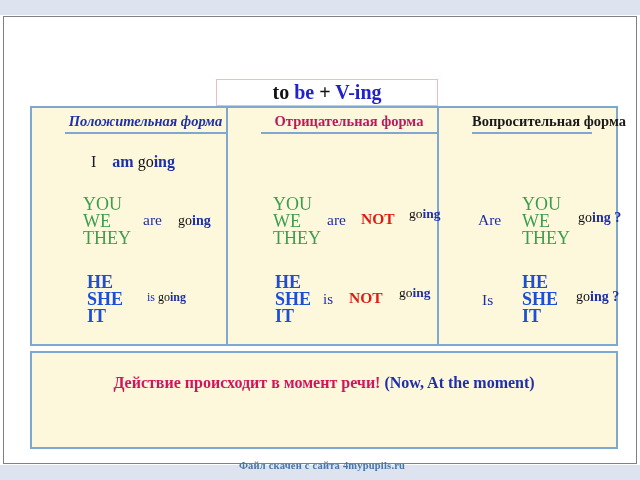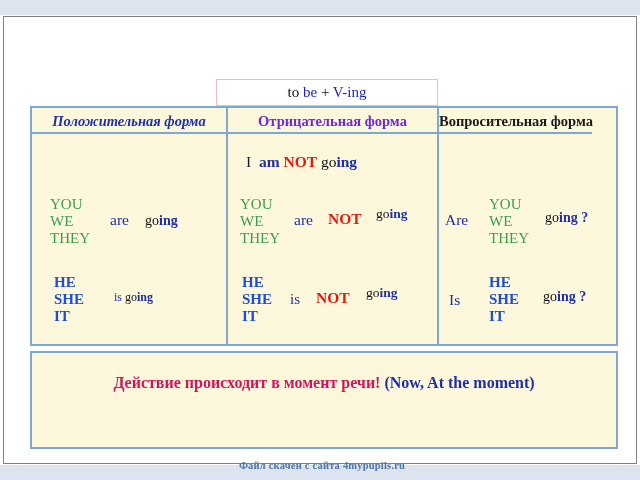--- a/index.html
+++ b/index.html
@@ -70,59 +70,60 @@
     height: 27px;
     border: 1px solid #f0bcc4;
     box-sizing: border-box;
     background: transparent;
     display: flex;
     align-items: center;
     justify-content: center;
   }
   .formula {
     font-family: "Liberation Serif", serif;
-    font-size: 15px;
-    font-weight: normal;
+    font-size: 20px;
+    font-weight: bold;
     white-space: pre;
   }
   .f-black { color: #111111; }
   .f-blue  { color: #2222cc; }
 
   
   .table {
     position: absolute;
     left: 26px;
     top: 89px;
     width: 588px;
     height: 240px;
     border: 2px solid #7fa8d0;
     box-sizing: border-box;
     background: #fdf8dc;
     display: flex;
   }
   .col {
     box-sizing: border-box;
     position: relative;
+    padding-left: 33px;
   }
   .col-1 { width: 196px; border-right: 2px solid #7fa8d0; }
   .col-2 { width: 211px; border-right: 2px solid #7fa8d0; }
   .col-3 { width: 153px; }
 
   .col-head {
     height: 26px;
     line-height: 26px;
     text-align: center;
     font-size: 14.5px;
     font-weight: bold;
     border-bottom: 2px solid #7fa8d0;
     box-sizing: border-box;
     white-space: nowrap;
   }
   .head-aff  { color: #1f2fa8; font-style: italic; }
-  .head-neg  { color: #6d28d9; }
+  .head-neg  { color: #be185d; }
   .head-que  { color: #1a1a1a; }
 
   .col-body {
     position: relative;
     height: 210px;
   }
 
   
   .c-dark   { color: #1a1a2e; }
   .c-blue   { color: #1f2fa8; }
@@ -138,21 +139,21 @@
     position: absolute;
     white-space: nowrap;
     font-family: "Liberation Serif", serif;
     line-height: 1.05;
   }
 
   .pron-stack {
     position: absolute;
     white-space: nowrap;
     font-family: "Liberation Serif", serif;
-    font-size: 15px;
+    font-size: 18px;
     line-height: 17px;
   }
 
   
   .note-box {
     position: absolute;
     left: 26px;
     top: 334px;
     width: 588px;
     height: 98px;
@@ -198,20 +199,21 @@
   <div class="formula-box">
     <div class="formula"><span class="f-black">to</span> <span class="f-blue">be</span><span class="f-black"> + </span><span class="f-blue">V-ing</span></div>
   </div>
 
   <div class="table">
 
     <div class="col col-1">
       <div class="col-head head-aff">Положительная форма</div>
       <div class="col-body">
 
+        <div class="t" style="left:26px; top:20px; font-size:16px;"><span class="c-dark">I</span><span>&nbsp;&nbsp;&nbsp;&nbsp;</span><span class="c-blue b">am</span><span>&nbsp;</span><span class="c-black">go</span><span class="c-blue b">ing</span></div>
 
         <div class="pron-stack c-green" style="left:18px; top:62px;">
           <div>YOU</div>
           <div>WE</div>
           <div>THEY</div>
         </div>
         <div class="t c-blue" style="left:78px; top:78px; font-size:15.5px;">are</div>
         <div class="t" style="left:113px; top:80px; font-size:14px;"><span class="c-black">go</span><span class="c-blue b">ing</span></div>
 
         <div class="pron-stack c-pink b" style="left:22px; top:140px;">
@@ -220,21 +222,20 @@
           <div>IT</div>
         </div>
         <div class="t" style="left:82px; top:157px; font-size:12px;"><span class="c-blue">is</span><span>&nbsp;</span><span class="c-black">go</span><span class="c-blue b">ing</span></div>
       </div>
     </div>
 
     <div class="col col-2">
       <div class="col-head head-neg">Отрицательная форма</div>
       <div class="col-body">
 
-        <div class="t" style="left:18px; top:20px; font-size:15.5px;"><span class="c-dark">I</span><span>&nbsp;&nbsp;</span><span class="c-blue b">am</span><span>&nbsp;</span><span class="c-red b">NOT</span><span>&nbsp;</span><span class="c-black">go</span><span class="c-blue b">ing</span></div>
 
         <div class="pron-stack c-green" style="left:12px; top:62px;">
           <div>YOU</div>
           <div>WE</div>
           <div>THEY</div>
         </div>
         <div class="t c-blue" style="left:66px; top:78px; font-size:15.5px;">are</div>
         <div class="t c-red b" style="left:100px; top:77px; font-size:15.5px;">NOT</div>
         <div class="t" style="left:148px; top:73px; font-size:13.5px;"><span class="c-black">go</span><span class="c-blue b">ing</span></div>
 

